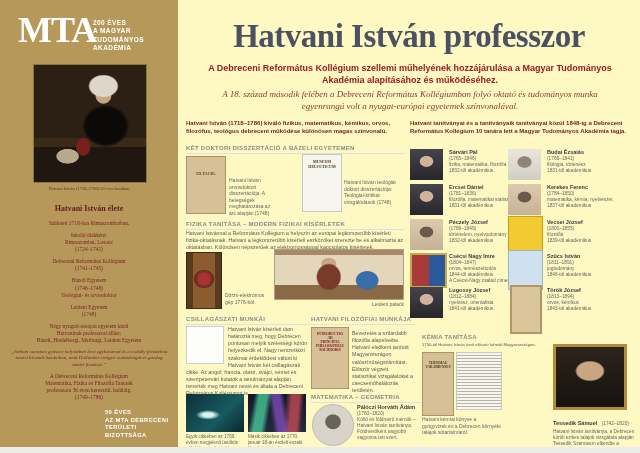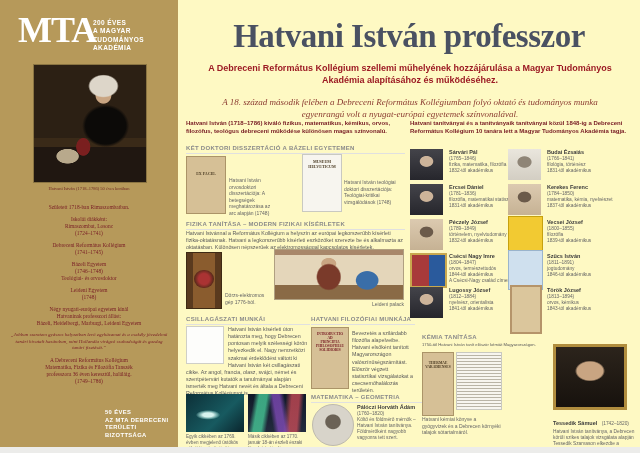--- a/index.html
+++ b/index.html
@@ -74,20 +74,21 @@
 
   <aside class="sidebar">
     <div class="abs mta" style="left:18px;top:12px;">MTA</div>
     <div class="abs logo-tag pre" style="left:93px;top:19px;">200 ÉVES
 A MAGYAR
 TUDOMÁNYOS
 AKADÉMIA</div>
     <div class="abs painting" style="left:33px;top:64px;width:112px;height:117px;"></div>
     <div class="abs sb-caption" style="left:10px;top:186px;width:158px;">Hatvani István (1718–1786) 50 éves korában</div>
     <div class="abs life" style="left:10px;top:204px;width:158px;">
+      <div class="life-title">Hatvani István élete</div>
       <p>Született 1718-ban Rimaszombatban.</p>
       <p class="pre">Iskolái diákként:
 Rimaszombat, Losonc
 (1724–1741)</p>
       <p class="pre">Debreceni Református Kollégium
 (1741–1745)</p>
       <p class="pre">Bázeli Egyetem
 (1746–1748)
 Teológiai- és orvosdoktor</p>
       <p class="pre">Leideni Egyetem
@@ -102,21 +103,21 @@
 (1749–1786)</p>
     </div>
     <div class="abs logo-tag pre" style="left:105px;top:409px;font-size:5.8px;">50 ÉVES
 AZ MTA DEBRECENI
 TERÜLETI
 BIZOTTSÁGA</div>
   </aside>
 
   <div class="abs page-title" style="left:180px;top:20px;width:458px;">Hatvani István professzor</div>
   <div class="abs subtitle" style="left:198px;top:62px;width:424px;">A Debreceni Református Kollégium szellemi műhelyének hozzájárulása a Magyar Tudományos Akadémia alapításához és működéséhez.</div>
-  <div class="abs lead" style="left:206px;top:96px;width:408px;font-style:italic;">A 18. század második felében a Debreceni Református Kollégiumban folyó oktató és tudományos munka egyenrangú volt a nyugat-európai egyetemek színvonalával.</div>
+  <div class="abs lead" style="left:206px;top:88px;width:408px;font-style:italic;">A 18. század második felében a Debreceni Református Kollégiumban folyó oktató és tudományos munka egyenrangú volt a nyugat-európai egyetemek színvonalával.</div>
   <div class="abs intro" style="left:186px;top:119px;width:214px;">Hatvani István (1718–1786) kiváló fizikus, matematikus, kémikus, orvos, filozófus, teológus debreceni működése különösen magas színvonalú.</div>
   <div class="abs intro" style="left:410px;top:119px;width:226px;">Hatvani tanítványai és a tanítványaik tanítványai közül 1848-ig a Debreceni Református Kollégium 10 tanára lett a Magyar Tudományos Akadémia tagja.</div>
 
   <div class="abs sec-h" style="left:186px;top:145px;width:219px;">KÉT DOKTORI DISSZERTÁCIÓ A BÁZELI EGYETEMEN</div>
   <div class="abs doc-tan" style="left:186px;top:156px;width:38px;height:56px;">
     <div class="doc-text" style="font-size:4px;padding-top:14px;">EX FACIE.</div>
   </div>
   <div class="abs caption" style="left:229px;top:177px;width:48px;">Hatvani István orvosdoktori disszertációja: A betegségek meghatározása az arc alapján (1748)</div>
   <div class="abs doc-white" style="left:302px;top:154px;width:38px;height:56px;">
     <div class="doc-text pre" style="font-size:4px;padding-top:4px;">MUSEUM

